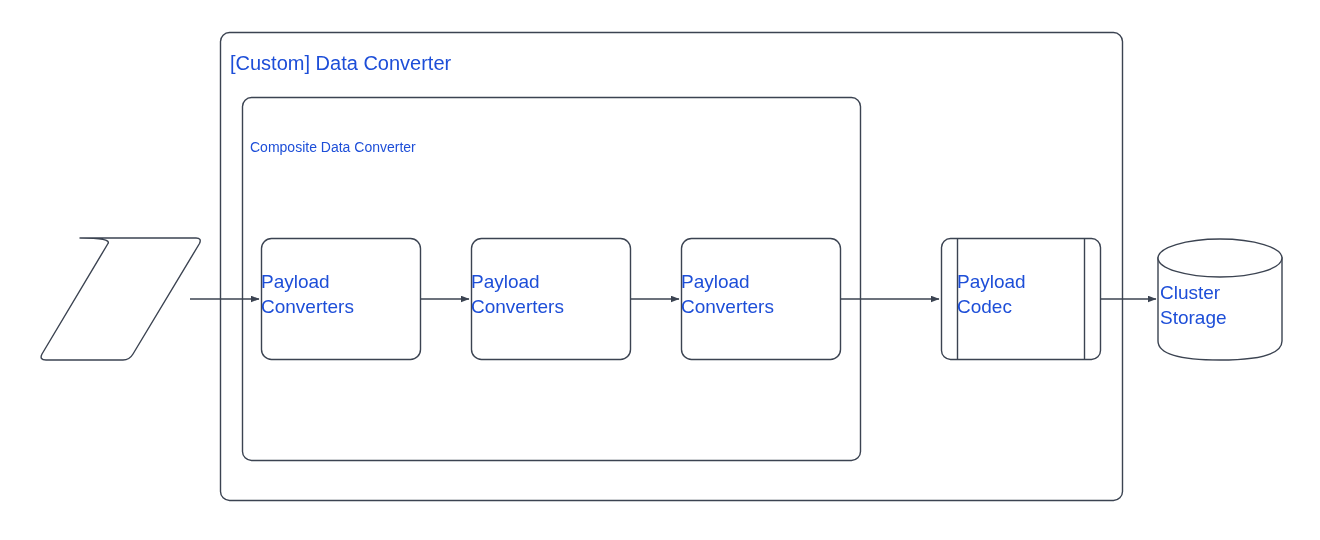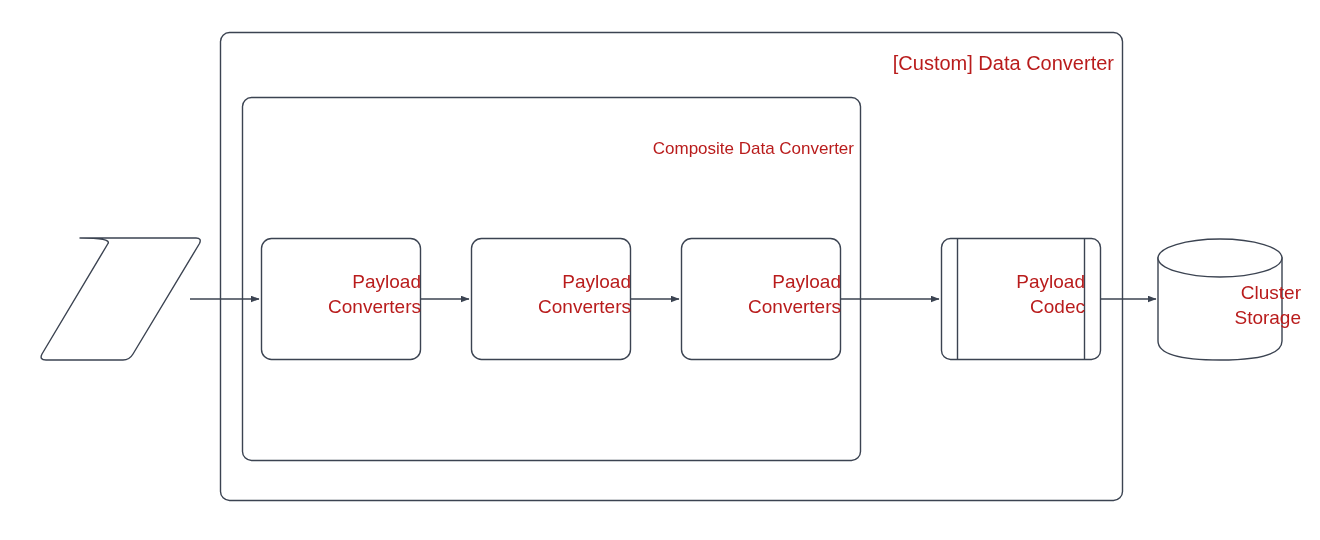--- a/index.html
+++ b/index.html
@@ -20,38 +20,38 @@
   }
   .svg-layer {
     position: absolute;
     left: 0;
     top: 0;
     width: 1320px;
     height: 540px;
   }
   .lbl {
     position: absolute;
-    text-align: right;
+    text-align: left;
     line-height: 1.32;
-    color: #b91c1c;
+    color: #1d4ed8;
     white-space: pre-line;
     pointer-events: none;
     user-select: none;
   }
   .lbl-outer-title {
     left: 230px;
     top: 50px;
     width: 884px;
     font-size: 20px;
   }
   .lbl-inner-title {
     left: 250px;
     top: 138px;
     width: 604px;
-    font-size: 17px;
+    font-size: 14px;
   }
   .lbl-input {
     left: 60px;
     top: 286px;
     width: 120px;
     font-size: 19px;
   }
   .lbl-pc {
     top: 269px;
     width: 160px;
@@ -64,21 +64,20 @@
     left: 957px;
     top: 269px;
     width: 128px;
     font-size: 19px;
   }
   .lbl-storage {
     left: 1160px;
     top: 280px;
     width: 130px;
     font-size: 19px;
-    margin-left: 11px;
   }
 </style>
 </head>
 <body>
 
 <div id="canvas">
 
   <svg class="svg-layer" viewBox="0 0 1320 540">
     <defs>
       <marker id="arrowhead" markerWidth="9" markerHeight="7" refX="8.5" refY="3.5" orient="auto" markerUnits="userSpaceOnUse">

